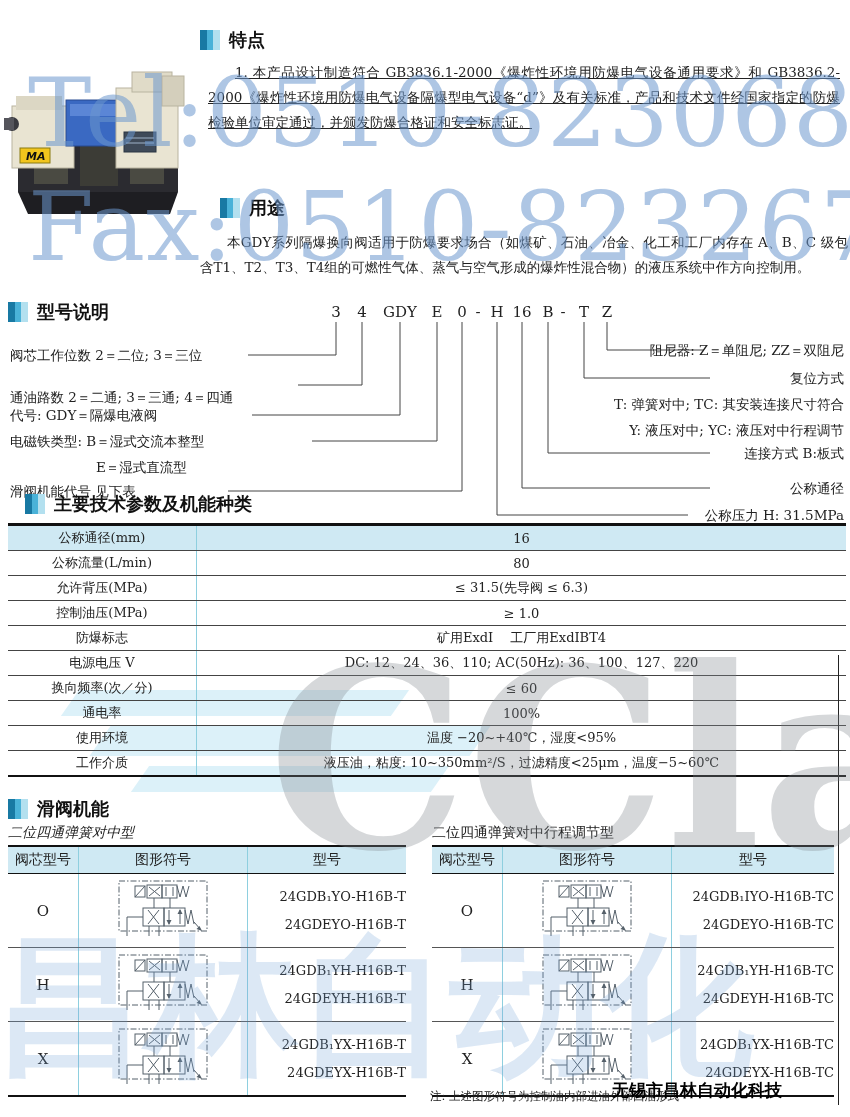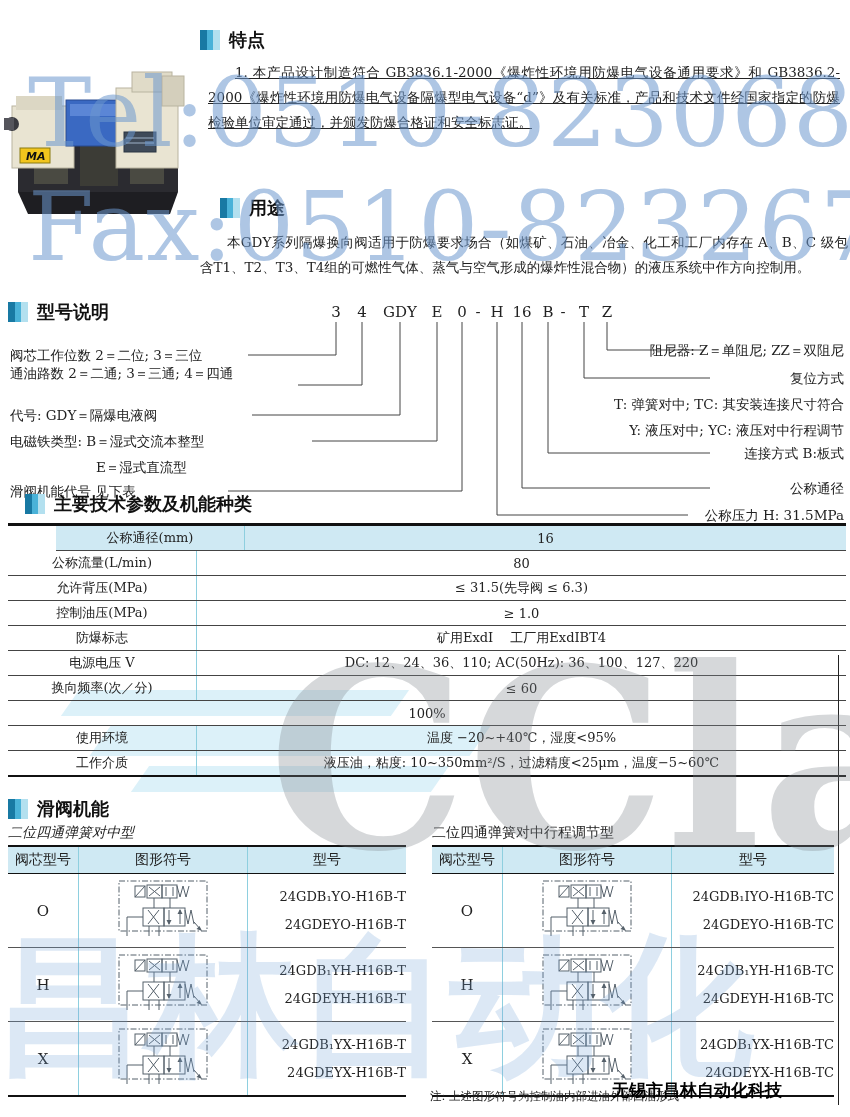--- a/index.html
+++ b/index.html
@@ -32,21 +32,21 @@
   .model{position:absolute;left:0;top:300px;width:850px;height:230px;z-index:2;font-size:13.5px;}
   .mcode{position:absolute;top:3px;transform:translateX(-50%);font-size:15px;color:#222;}
   .mlab{position:absolute;white-space:nowrap;color:#222;}
   .mlab-r{position:absolute;right:6px;text-align:right;white-space:nowrap;color:#222;}
   .mlines{position:absolute;left:0;top:0;}
   
   .ptable{position:absolute;left:8px;top:523px;width:838px;z-index:2;
           border-top:3px solid #111;border-bottom:2px solid #111;font-size:13px;}
   .prow{display:flex;height:24px;border-bottom:1px solid #444;}
   .prow:last-child{border-bottom:none;}
-  .prow.hl{background:#cfe9f3;margin-left:48px;}
+  .prow.hl{background:#cfe9f3;}
   .plabel{flex:0 0 188px;display:flex;align-items:center;justify-content:center;
           border-right:1.6px solid #8ecfdf;}
   .pvalue{flex:1;display:flex;align-items:center;justify-content:center;}
   
   .subtitle{position:absolute;top:824px;font-size:14px;color:#222;z-index:2;}
   .stable{position:absolute;top:845px;z-index:2;border-top:2px solid #111;border-bottom:2px solid #111;}
   .shead{display:flex;height:26px;background:#cfe9f3;border-bottom:1.6px solid #111;
          font-size:14px;}
   .srow{display:flex;height:73px;border-bottom:1px solid #555;font-size:13px;}
   .srow:last-child{border-bottom:none;}
@@ -184,21 +184,21 @@
     <span class="mcode" style="left:437px">E</span>
     <span class="mcode" style="left:462px">0</span>
     <span class="mcode" style="left:478px">-</span>
     <span class="mcode" style="left:497px">H</span>
     <span class="mcode" style="left:522px">16</span>
     <span class="mcode" style="left:548px">B</span>
     <span class="mcode" style="left:563px">-</span>
     <span class="mcode" style="left:584px">T</span>
     <span class="mcode" style="left:607px">Z</span>
     <div class="mlab" style="left:10px;top:47px">阀芯工作位数  2＝二位; 3＝三位</div>
-    <div class="mlab" style="left:10px;top:65px">通油路数 2＝二通; 3＝三通; 4＝四通</div>
+    <div class="mlab" style="left:10px;top:89px">通油路数 2＝二通; 3＝三通; 4＝四通</div>
     <div class="mlab" style="left:10px;top:107px">代号: GDY＝隔爆电液阀</div>
     <div class="mlab" style="left:10px;top:133px">电磁铁类型: B＝湿式交流本整型</div>
     <div class="mlab" style="left:96px;top:159px">E＝湿式直流型</div>
     <div class="mlab" style="left:10px;top:183px">滑阀机能代号 见下表</div>
     <div class="mlab-r" style="top:42px">阻尼器: Z＝单阻尼;  ZZ＝双阻尼</div>
     <div class="mlab-r" style="top:70px">复位方式</div>
     <div class="mlab-r" style="top:96px">T: 弹簧对中; TC: 其安装连接尺寸符合</div>
     <div class="mlab-r" style="top:122px">Y: 液压对中; YC: 液压对中行程调节</div>
     <div class="mlab-r" style="top:145px">连接方式  B:板式</div>
     <div class="mlab-r" style="top:180px">公称通径</div>
@@ -232,20 +232,21 @@
       </div>
     <div class="prow">
         <div class="plabel">电源电压 V</div>
         <div class="pvalue">DC: 12、24、36、110; AC(50Hz): 36、100、127、220</div>
       </div>
     <div class="prow">
         <div class="plabel">换向频率(次／分)</div>
         <div class="pvalue">≤ 60</div>
       </div>
     <div class="prow">
+        <div class="plabel">通电率</div>
         <div class="pvalue">100%</div>
       </div>
     <div class="prow">
         <div class="plabel">使用环境</div>
         <div class="pvalue">温度 −20~+40℃，湿度&lt;95%</div>
       </div>
     <div class="prow">
         <div class="plabel">工作介质</div>
         <div class="pvalue">液压油，粘度: 10~350mm²/S，过滤精度&lt;25μm，温度−5~60℃</div>
       </div>

